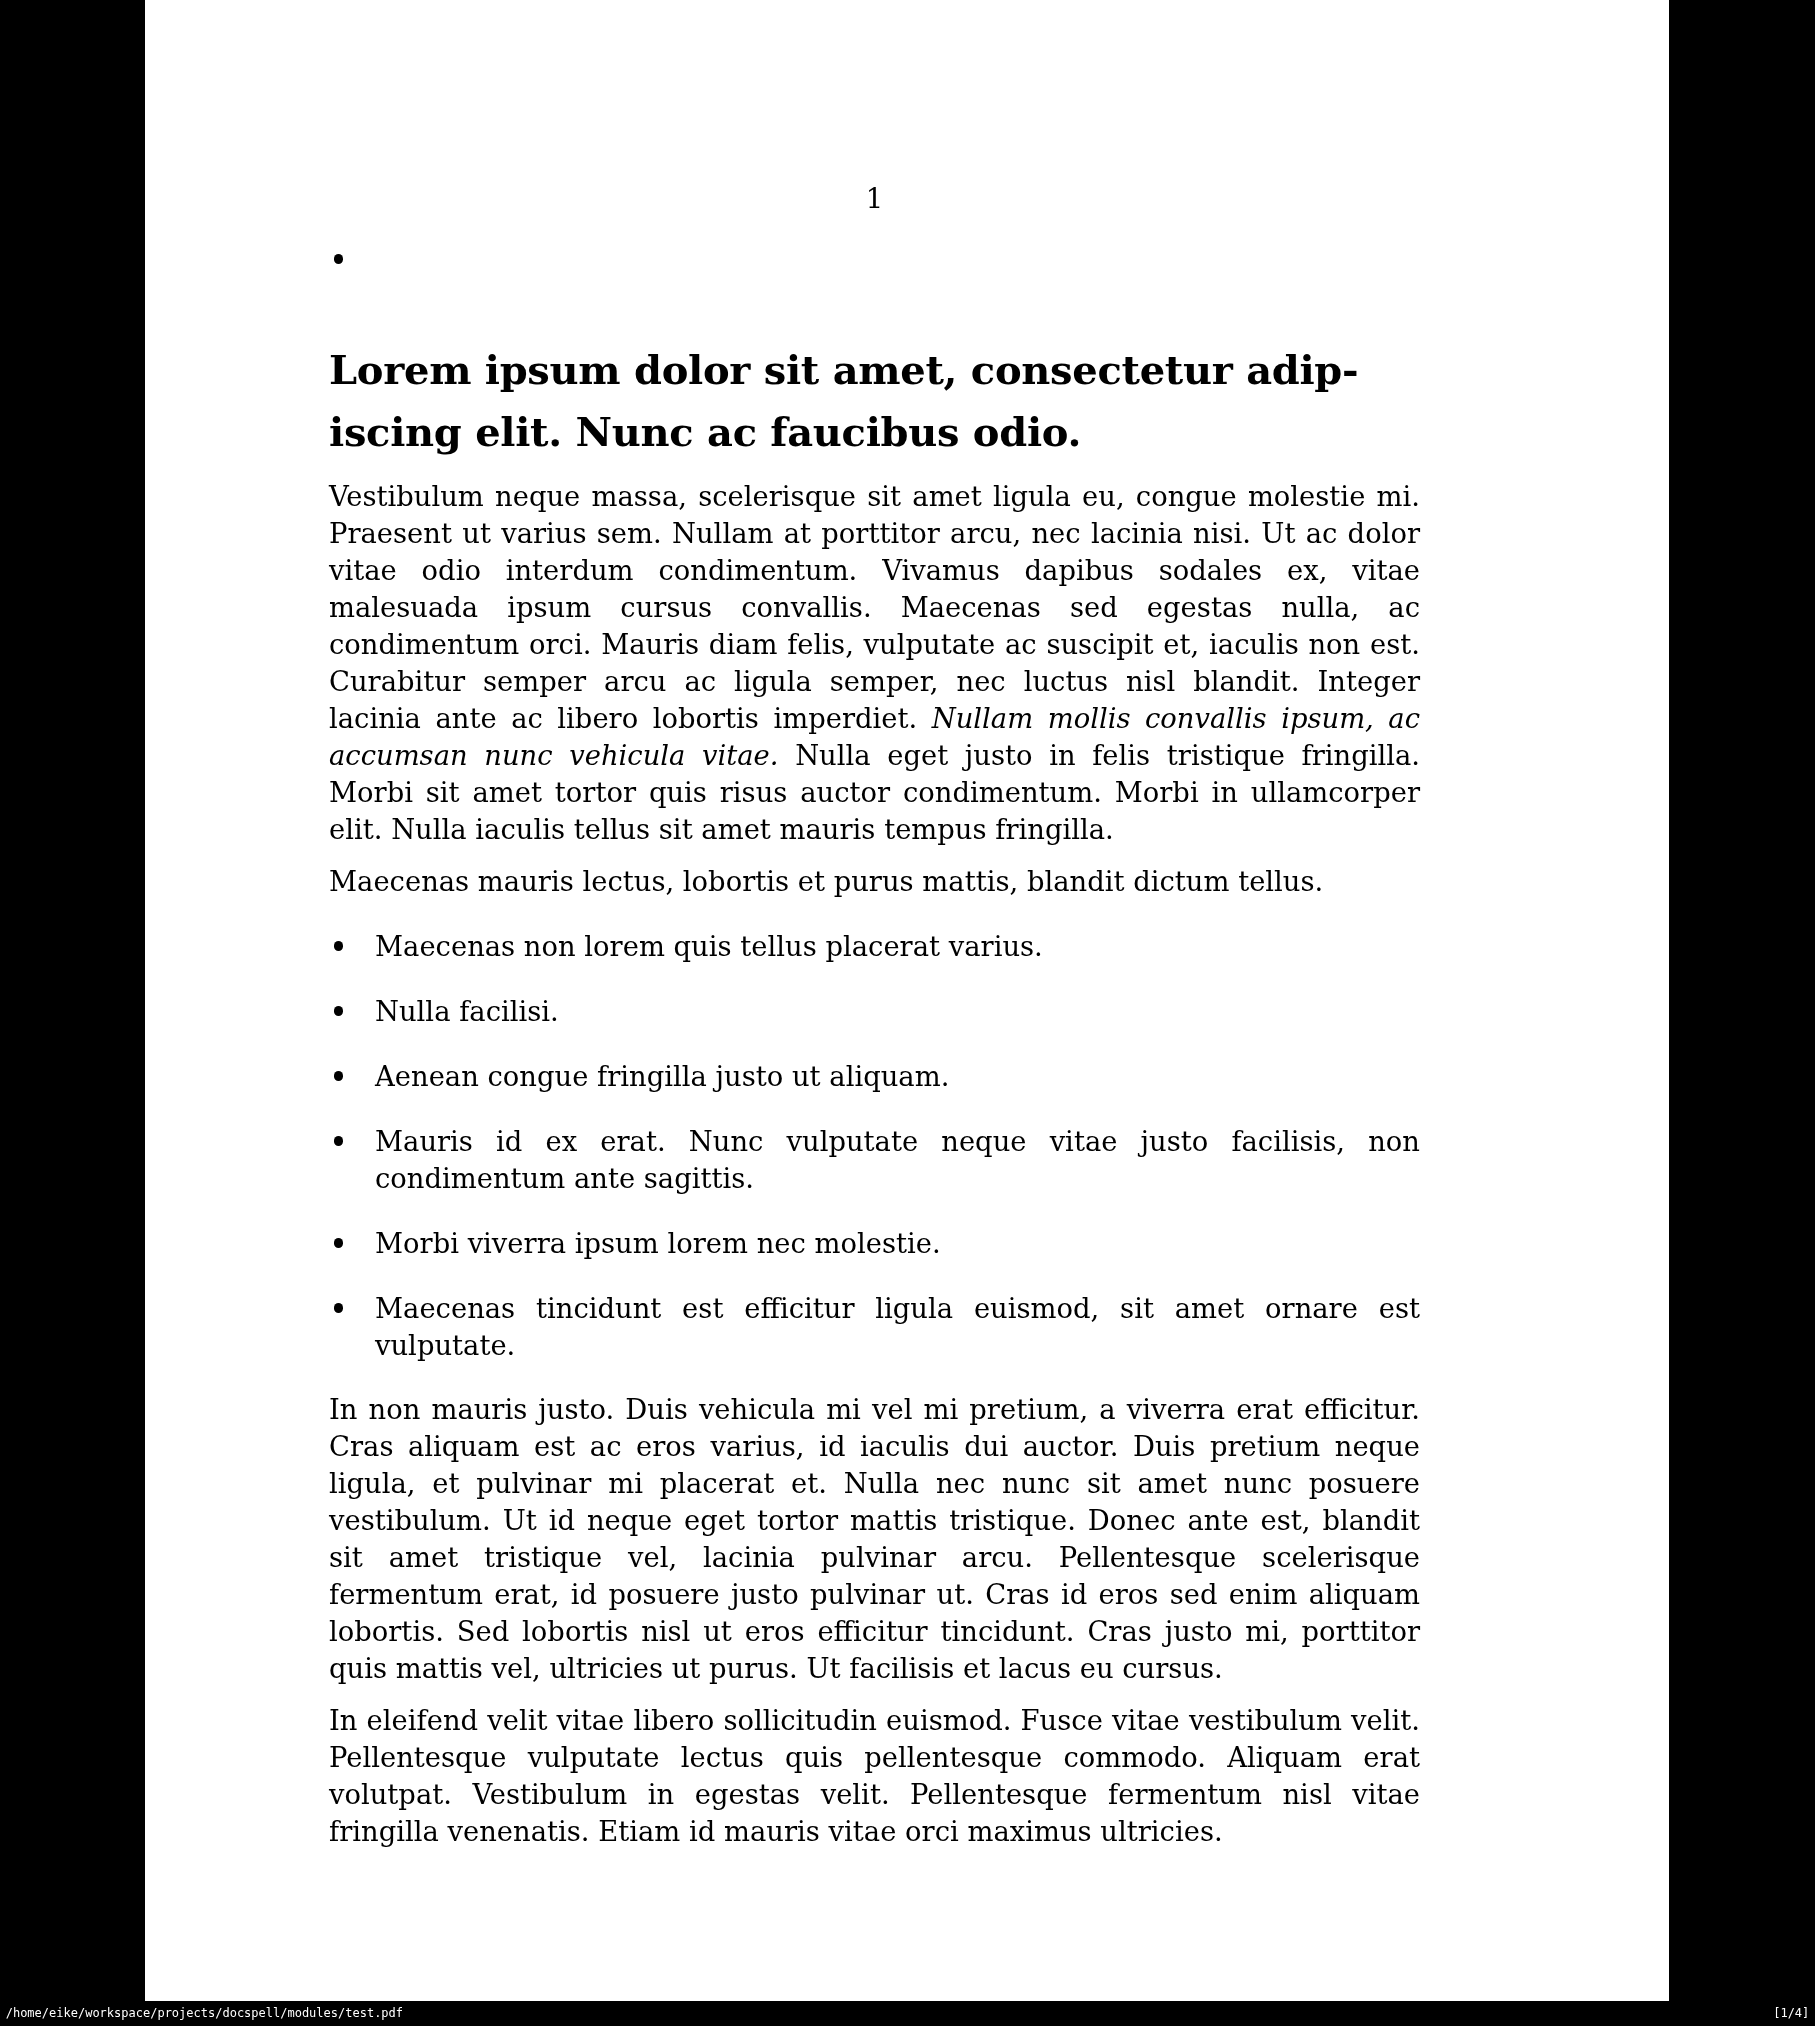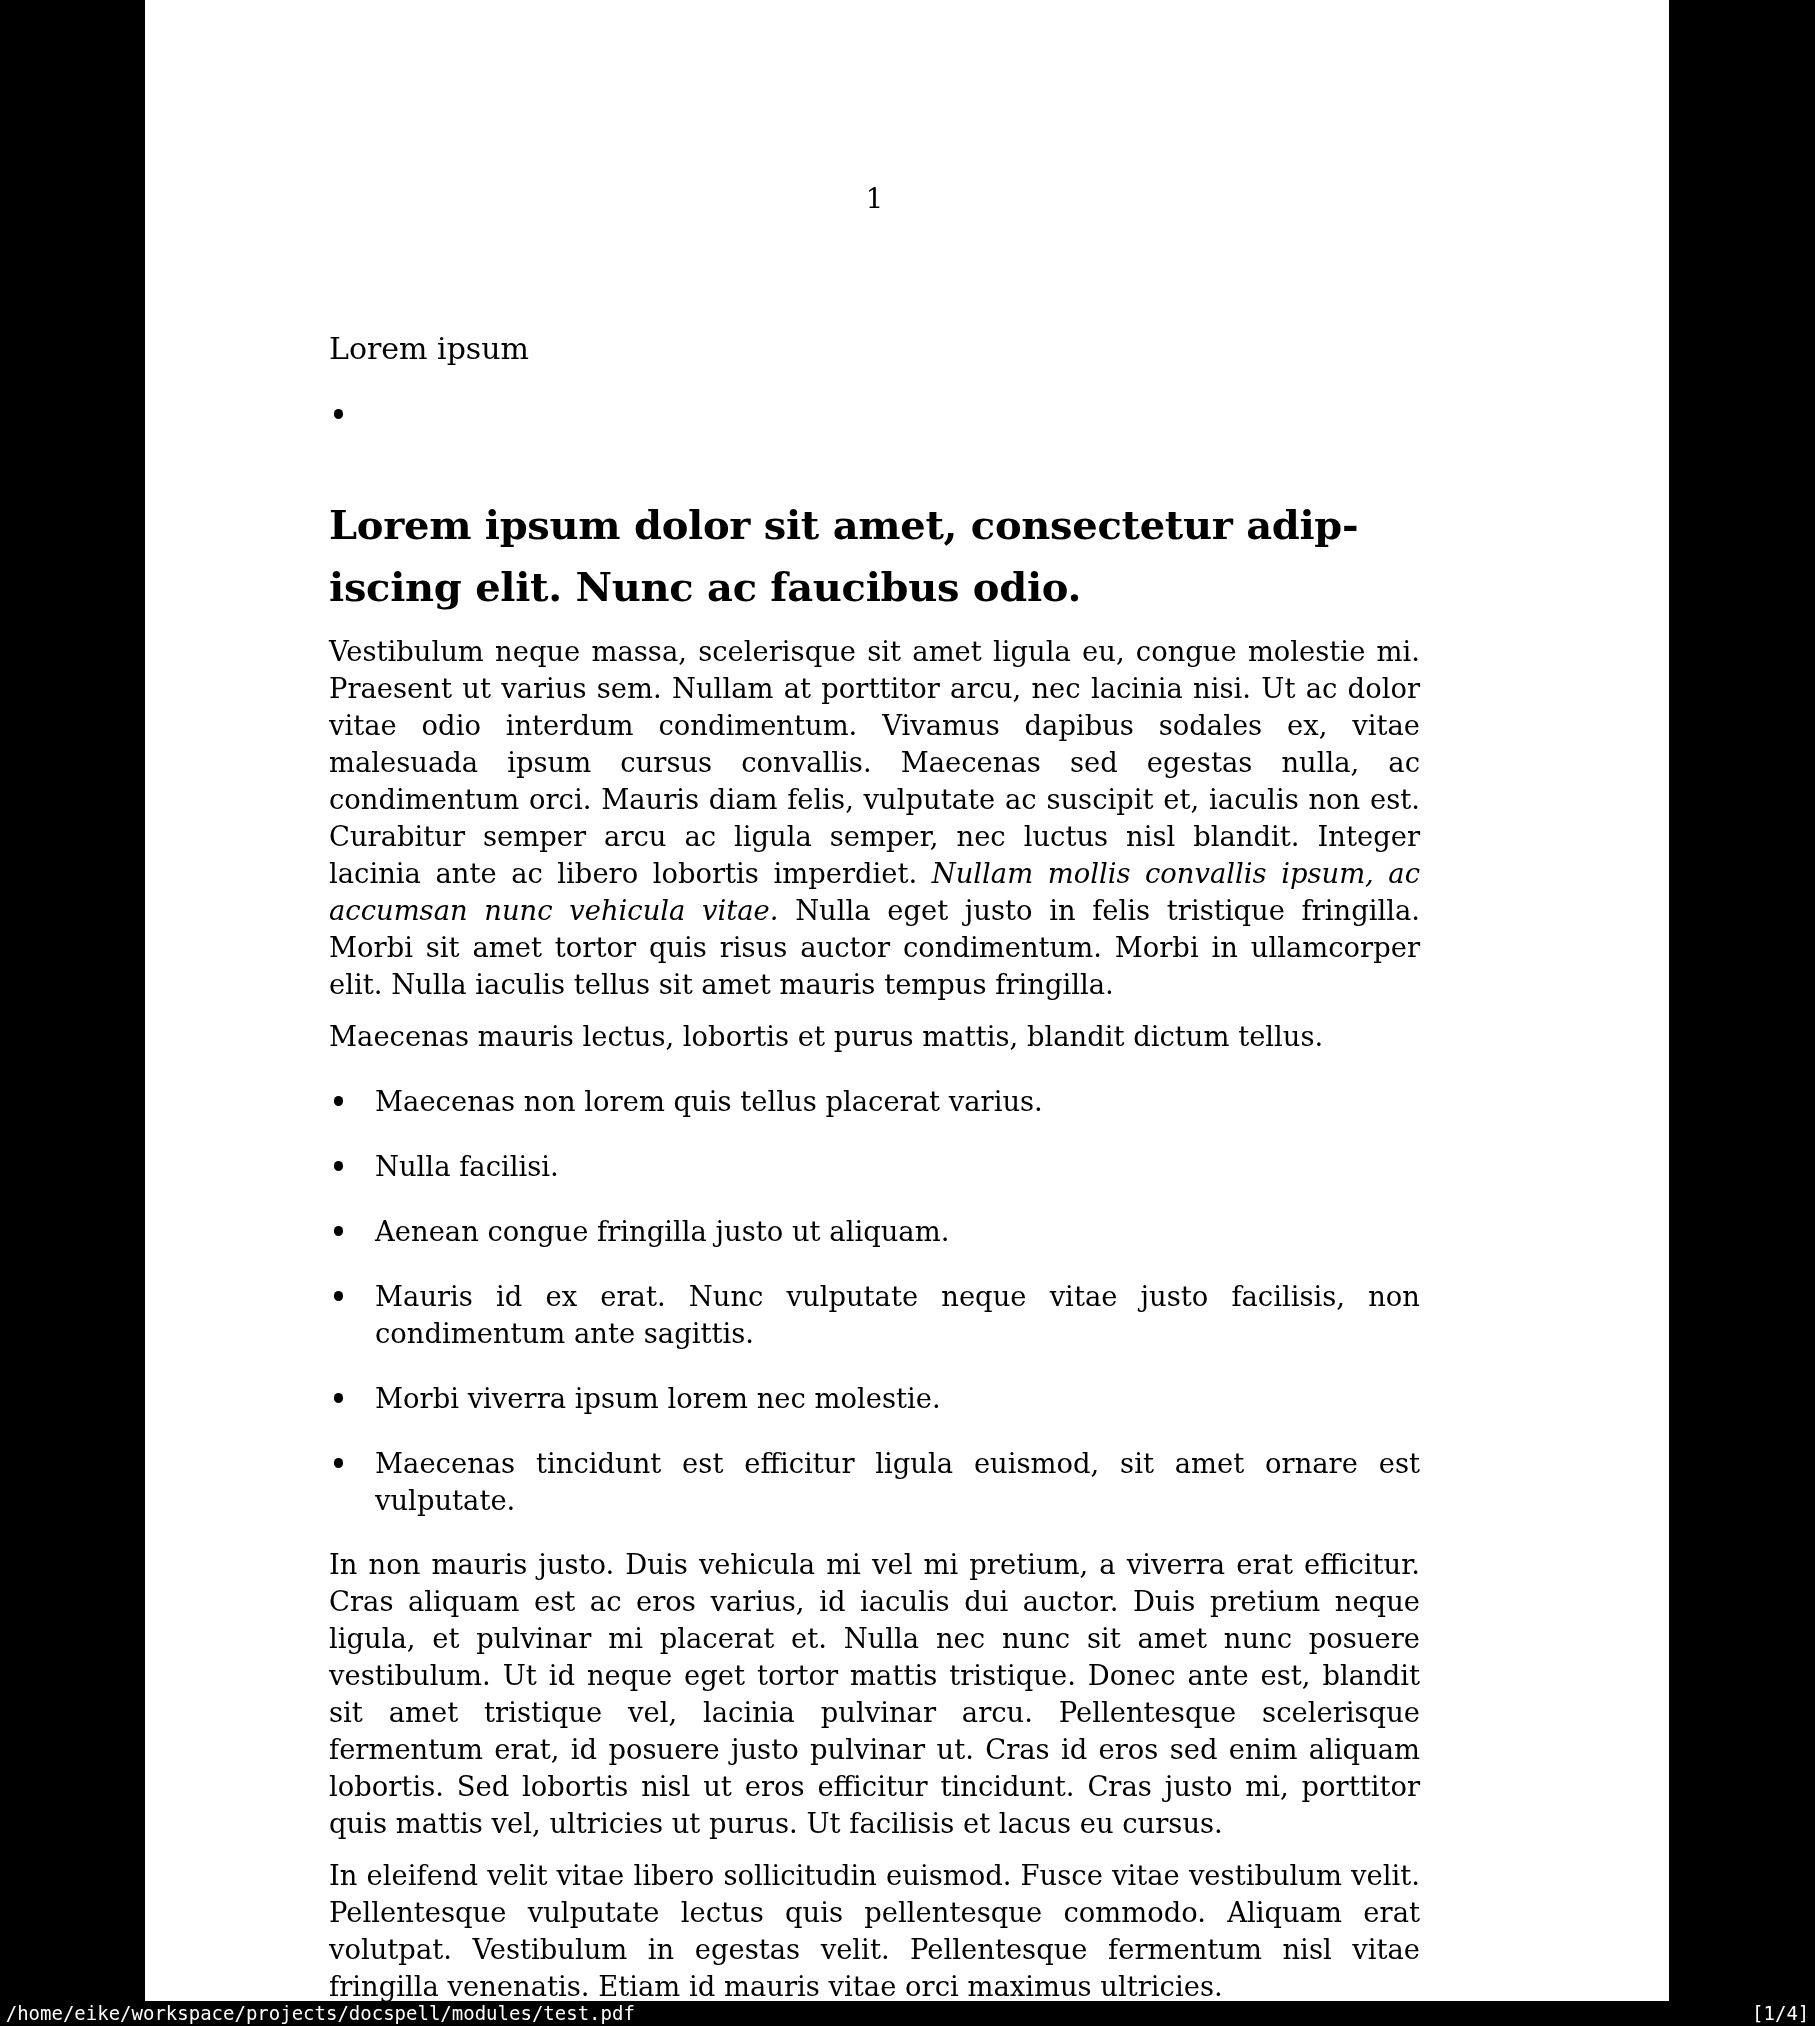--- a/index.html
+++ b/index.html
@@ -87,39 +87,38 @@
     border-radius: 50%;
     background: #000000;
   }
   #statusbar {
     position: absolute;
     left: 0; bottom: 0;
     width: 100%; height: 24.6px;
     background: #000000;
     color: #ffffff;
     font-family: "DejaVu Sans Mono", "Liberation Mono", monospace;
-    font-size: 19px;
+    font-size: 12px;
     line-height: 24.6px;
     display: flex;
     justify-content: space-between;
     align-items: flex-end;
     padding: 0 5.7px;
     box-sizing: border-box;
     white-space: nowrap;
   }
 </style>
 </head>
 <body>
 
 <div id="viewer-window">
   <div id="viewport">
     <div id="page">
       <div id="content">
           <div class="blk-page-number">1</div>
-          <div class="blk-header">Lorem ipsum</div>
           <div class="blk-empty-bullet">
             <span class="dot"></span>
           </div>
           <div class="blk-title">Lorem ipsum dolor sit amet, consectetur adip-
 iscing elit. Nunc ac faucibus odio.</div>
           <p class="para"><span class="seg-normal">Vestibulum neque massa, scelerisque sit amet ligula eu, congue molestie mi. Praesent ut varius sem. Nullam at porttitor arcu, nec lacinia nisi. Ut ac dolor vitae odio interdum condimentum. </span><span class="seg-bold">Vivamus dapibus sodales ex, vitae malesuada ipsum cursus convallis. Maecenas sed egestas nulla, ac condimentum orci.</span><span class="seg-normal"> Mauris diam felis, vulputate ac suscipit et, iaculis non est. Curabitur semper arcu ac ligula semper, nec luctus nisl blandit. Integer lacinia ante ac libero lobortis imperdiet. </span><span class="seg-italic">Nullam mollis convallis ipsum, ac accumsan nunc vehicula vitae.</span><span class="seg-normal"> Nulla eget justo in felis tristique fringilla. Morbi sit amet tortor quis risus auctor condimentum. Morbi in ullamcorper elit. Nulla iaculis tellus sit amet mauris tempus fringilla.</span></p>
           <p class="para"><span class="seg-normal">Maecenas mauris lectus, lobortis et purus mattis, blandit dictum tellus.</span></p>
           <ul class="doc-list">
             <li>Maecenas non lorem quis tellus placerat varius.</li>
             <li>Nulla facilisi.</li>

